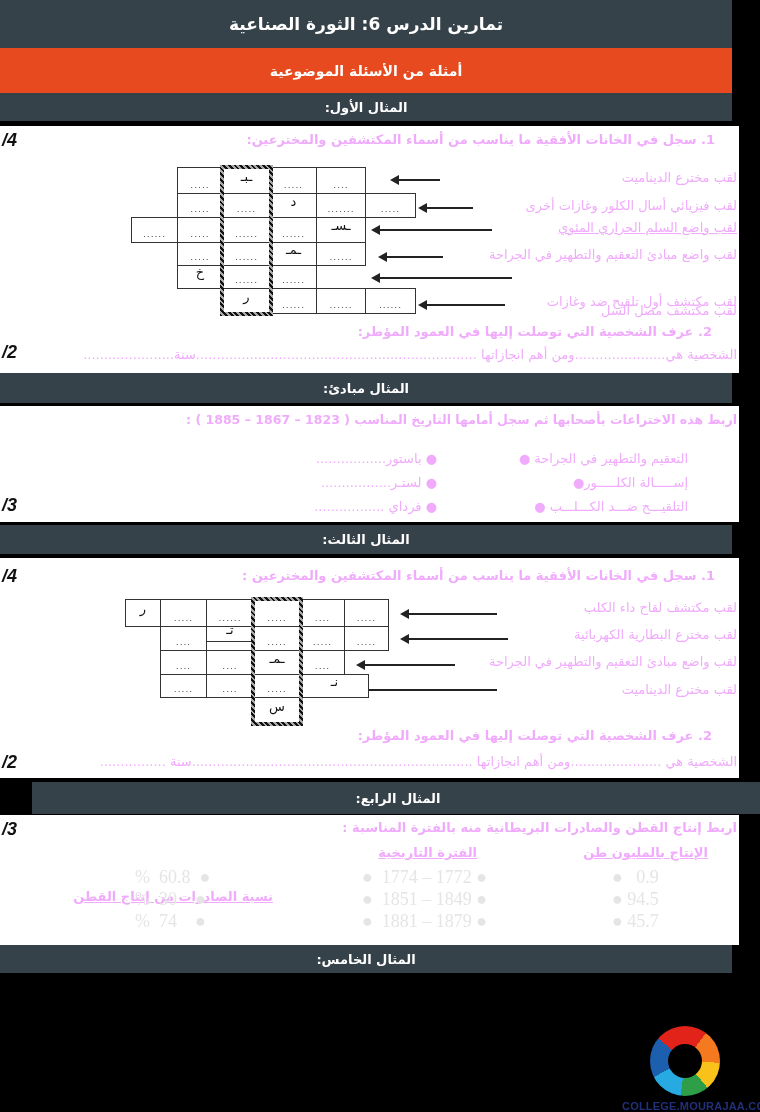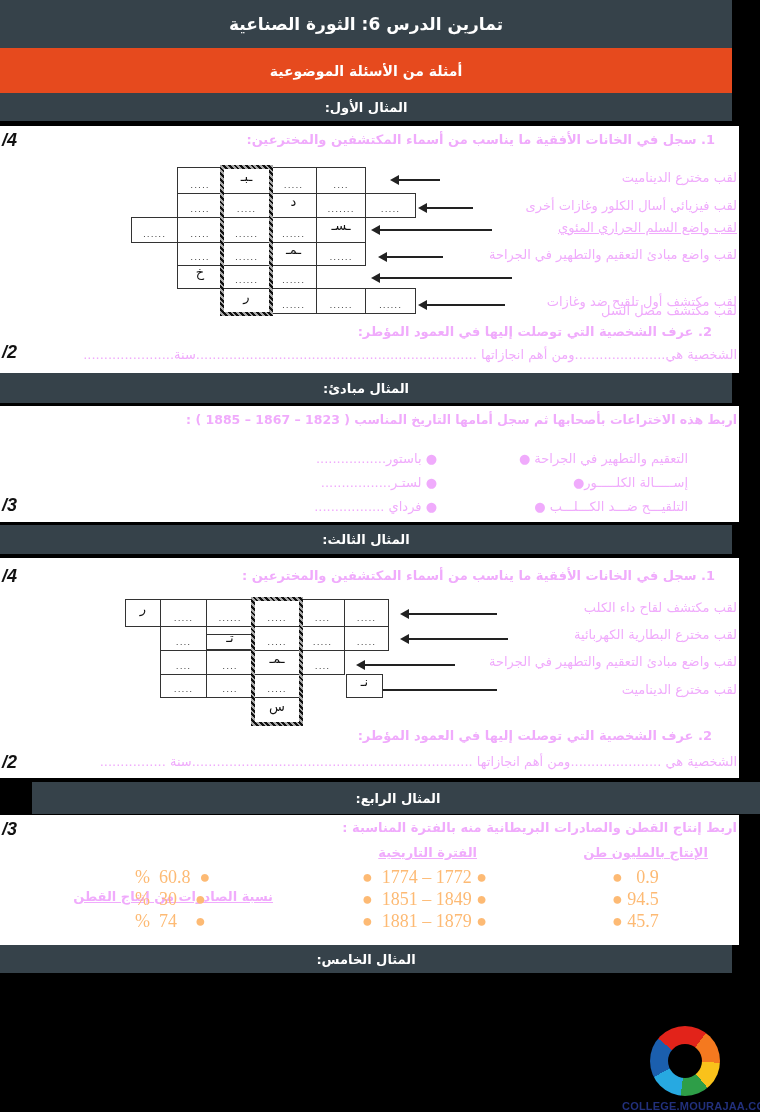--- a/index.html
+++ b/index.html
@@ -38,21 +38,21 @@
       font-size:9px; line-height:10px; letter-spacing:1px; color:#444; padding-bottom:3px;
     }
     .cell.letter { align-items:center; font-size:13px; line-height:16px; padding-bottom:8px; color:#111; letter-spacing:0; }
     .hl {
       position:absolute; box-sizing:border-box; border:4px solid #333;
       border-image: repeating-linear-gradient(45deg, #111 0 2px, #aaa 2px 4px) 4;
       pointer-events:none;
     }
     .num {
       position:absolute; direction:ltr; white-space:pre;
-      font-family:"Liberation Serif", serif; font-size:18px; line-height:20px; color:#fdba74;
+      font-family:"Liberation Serif", serif; font-size:18px; line-height:20px; color:#e5e5e5;
     }
     .hdr { text-decoration:underline; font-weight:bold; }
     .logo-ring {
       position:absolute; left:650px; top:1026px; width:70px; height:70px; border-radius:50%;
       background:conic-gradient(from -25deg, #e2231a 0deg 62deg, #f4791f 62deg 118deg, #f9c21b 118deg 165deg, #2e9e48 165deg 212deg, #27a9e1 212deg 268deg, #1b5fae 268deg 335deg, #e2231a 335deg 360deg);
     }
     .logo-hole {
       position:absolute; left:18px; top:18px; width:34px; height:34px; border-radius:50%; background:#000;
     }
     .logo-text {
@@ -162,32 +162,32 @@
 <div class="arrow" style="left:354px;width:143px;top:689px;"></div>
 
 <div style="position:absolute;left:0;top:0;">
     <div class="cell letter" style="left: 125px; top: 599px; width: 36px; height: 28px;">ر</div>
     <div class="cell" style="left: 160px; top: 599px; width: 47px; height: 28px;">.....</div>
     <div class="cell" style="left: 206px; top: 599px; width: 48px; height: 28px;">......</div>
     <div class="cell" style="left: 253px; top: 599px; width: 48px; height: 28px;">.....</div>
     <div class="cell" style="left: 300px; top: 599px; width: 45px; height: 28px;">....</div>
     <div class="cell" style="left: 344px; top: 599px; width: 45px; height: 28px;">.....</div>
     <div class="cell" style="left: 160px; top: 626px; width: 47px; height: 25px;">....</div>
-    <div class="cell letter" style="left: 206px; top: 626px; width: 48px; height: 16px; margin-top: 8px;">تـ</div>
+    <div class="cell letter" style="left: 206px; top: 626px; width: 48px; height: 16px;">تـ</div>
     <div class="cell" style="left: 253px; top: 626px; width: 48px; height: 25px;">.....</div>
     <div class="cell" style="left: 300px; top: 626px; width: 45px; height: 25px;">.....</div>
     <div class="cell" style="left: 344px; top: 626px; width: 45px; height: 25px;">.....</div>
     <div class="cell" style="left: 160px; top: 650px; width: 47px; height: 25px;">....</div>
     <div class="cell" style="left: 206px; top: 650px; width: 48px; height: 25px;">....</div>
     <div class="cell letter" style="left: 253px; top: 650px; width: 48px; height: 25px;">ـمـ</div>
     <div class="cell" style="left: 300px; top: 650px; width: 45px; height: 25px;">....</div>
     <div class="cell" style="left: 160px; top: 674px; width: 47px; height: 24px;">.....</div>
     <div class="cell" style="left: 206px; top: 674px; width: 48px; height: 24px;">....</div>
     <div class="cell" style="left: 253px; top: 674px; width: 48px; height: 24px;">.....</div>
-    <div class="cell letter" style="left: 300px; top: 674px; width: 37px; height: 24px; margin-left: 46px;">نـ</div>
+    <div class="cell letter" style="left: 300px; top: 674px; width: 69px; height: 24px;">نـ</div>
     <div class="cell letter" style="left: 253px; top: 697px; width: 48px; height: 27px;">س</div>
     <div class="hl" style="left: 251px; top: 597px; width: 52px; height: 129px;"></div>
   </div>
 
 <div class="t b" style="top:728px;right:48px;">2.  عرف الشخصية التي توصلت إليها في العمود المؤطر:</div>
 <div class="score" style="top:752px;">/2</div>
 <div class="t" style="top:754px;right:23px;">الشخصية هي ......................ومن أهم انجازاتها ....................................................................سنة ................</div>
 
 <div class="bar bar-section" style="top:782px;height:32px;margin-left:32px;">
   <span>المثال الرابع:</span>

